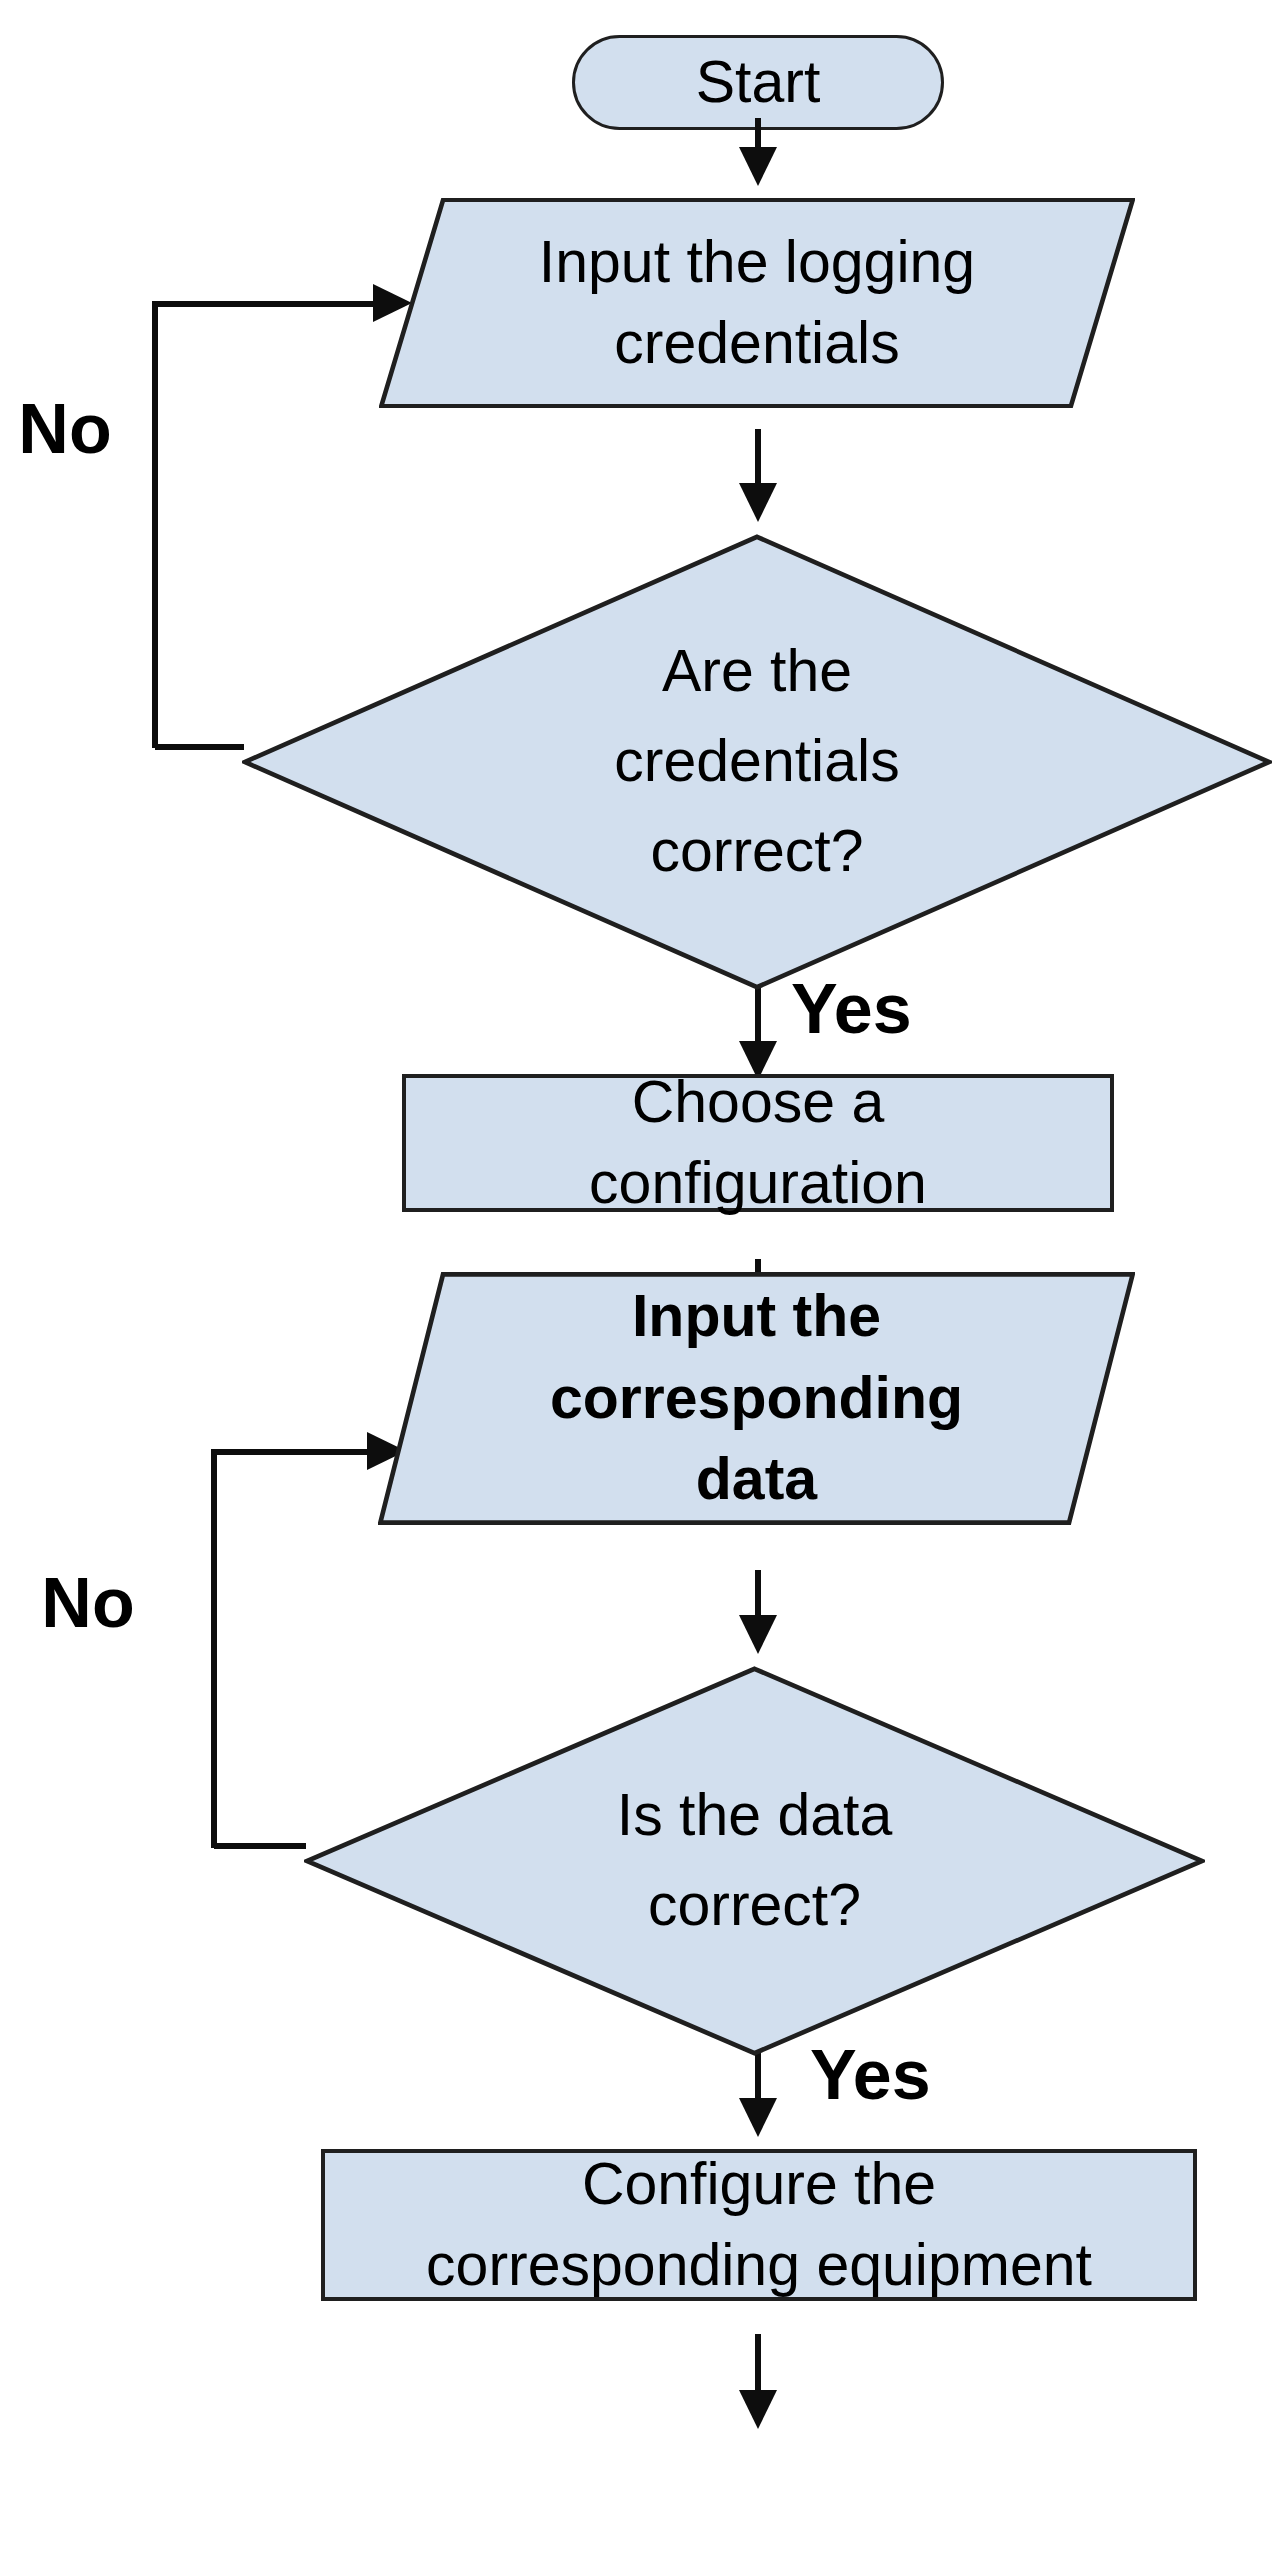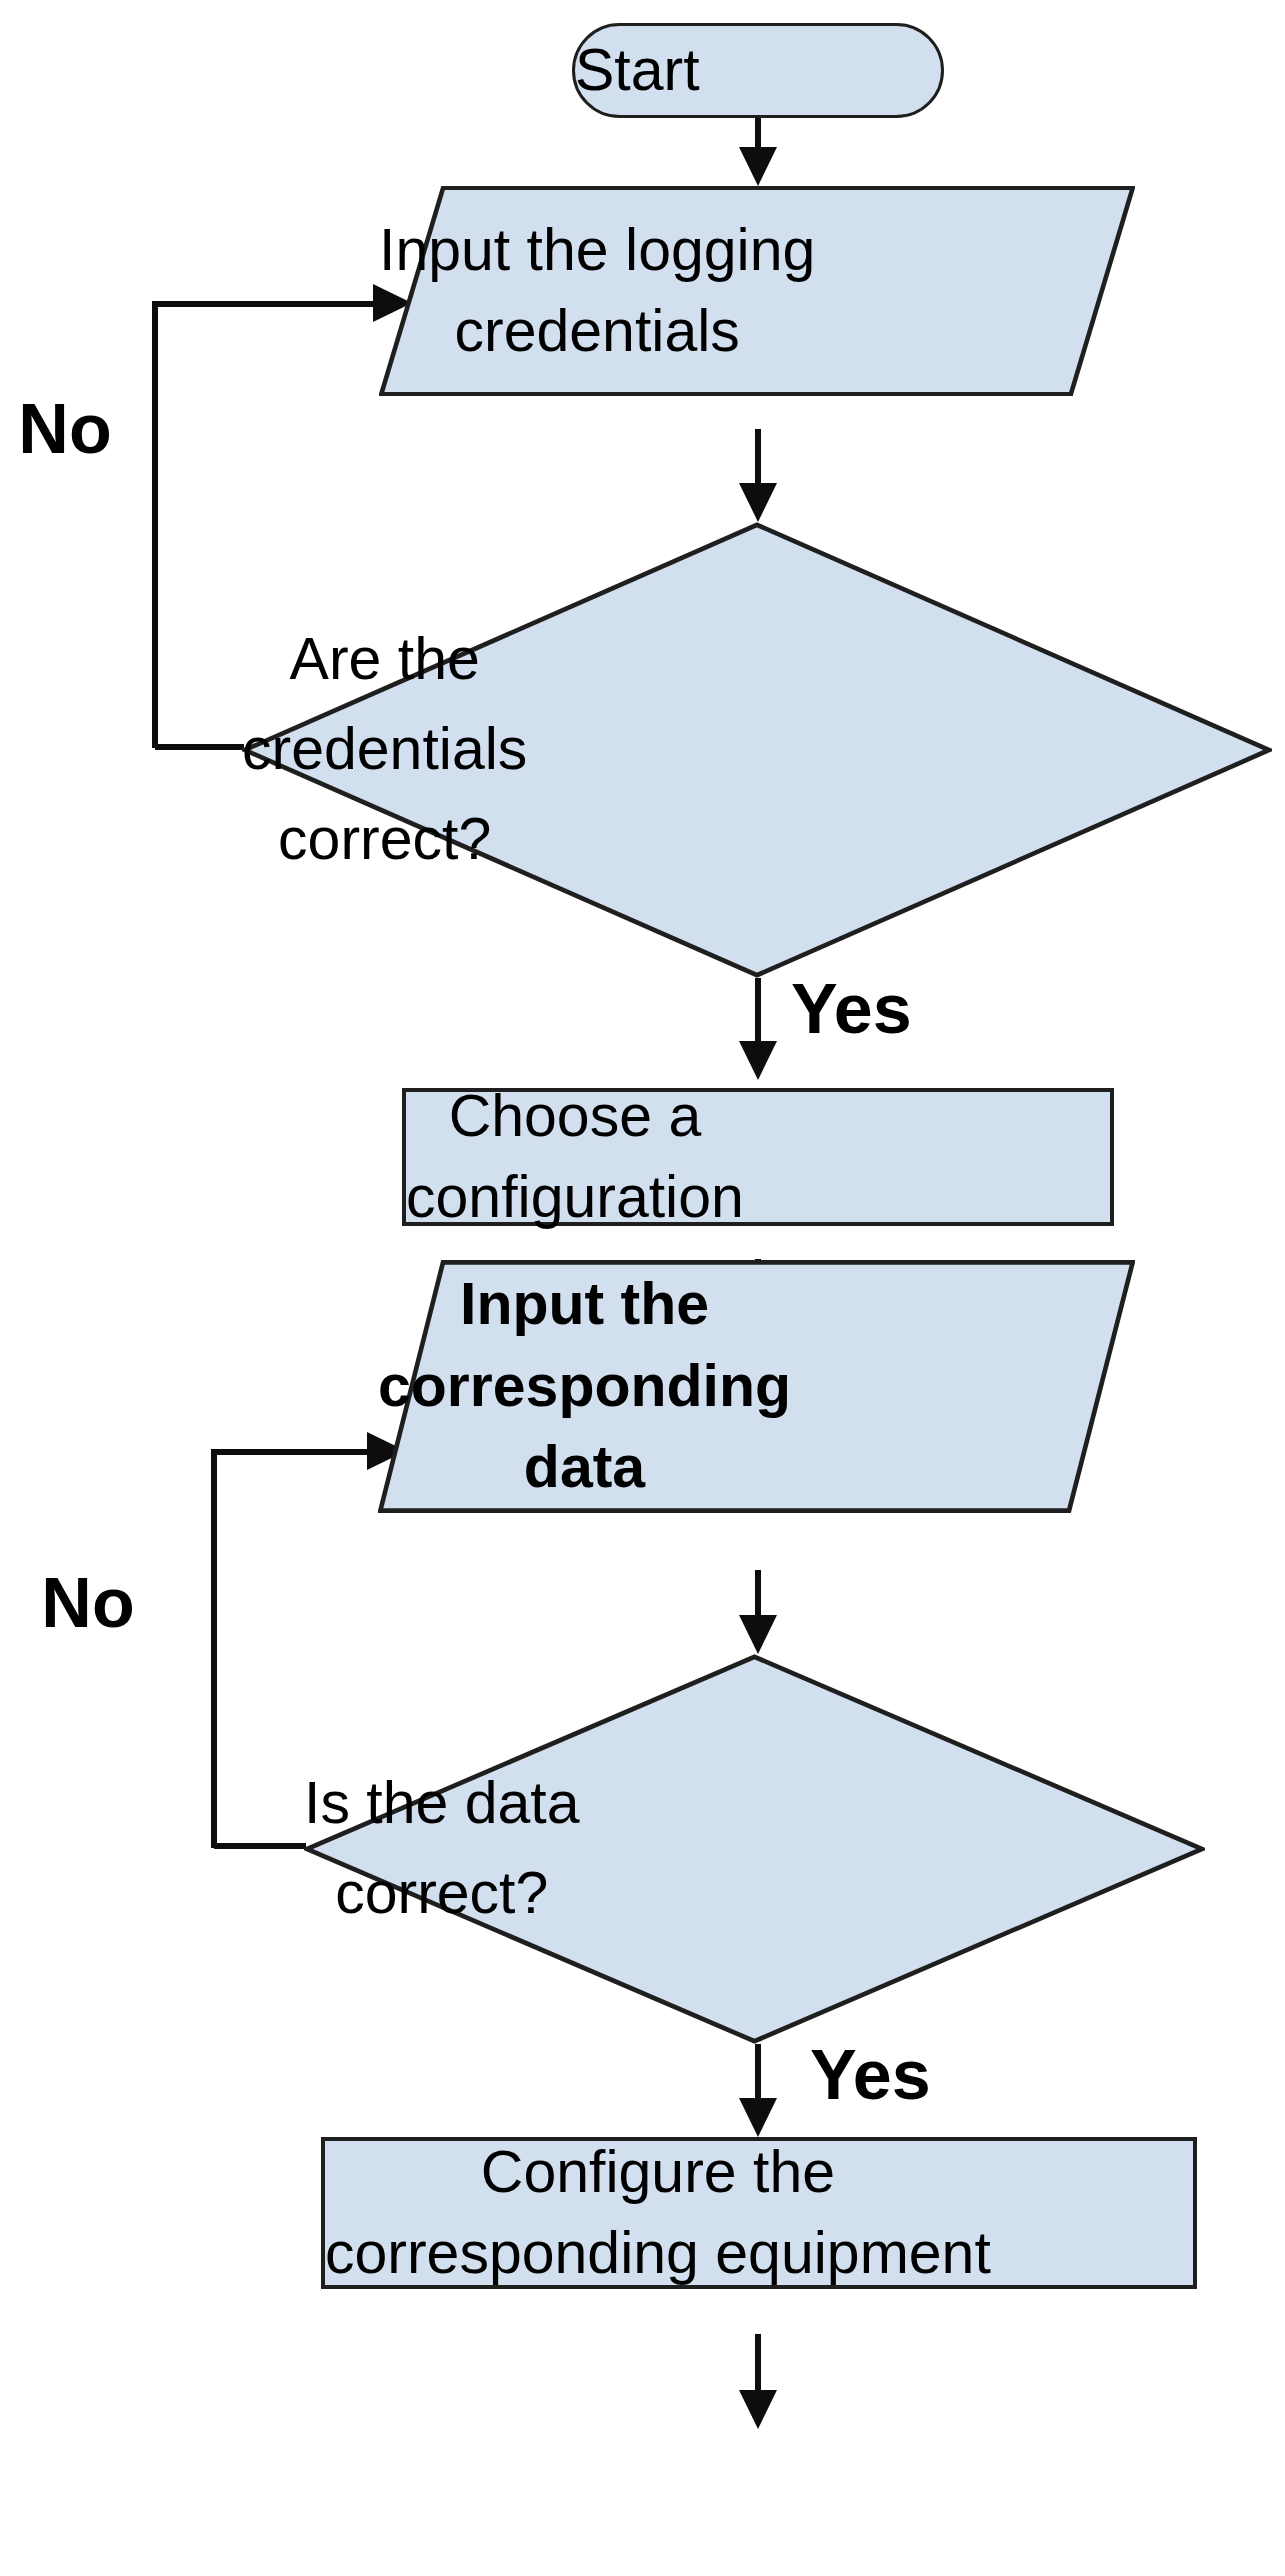--- a/index.html
+++ b/index.html
@@ -5,21 +5,21 @@
   html, body { margin: 0; padding: 0; }
   body { font-family: "Liberation Sans", sans-serif; }
   .canvas {
     position: relative;
     width: 1286px;
     height: 2576px;
     background: var(--background, #ffffff);
     overflow: hidden;
     color: var(--text-color, #000);
   }
-  .node { position: absolute; display: flex; align-items: center; justify-content: flex-start; }
+  .node { position: absolute; display: flex; align-items: center; justify-content: center; margin-top: 12px; }
   .node-label {
     position: relative;
     z-index: 2;
     white-space: pre-line;
     text-align: center;
     font-size: 59px;
     line-height: 1.38;
     color: var(--text-color, #000);
   }
   .terminator {
@@ -93,21 +93,21 @@
   <div class="h-line" style="left:155px; top:744px; width:89px;"></div>
   <div class="v-line" style="left:152px; top:301px; height:447px;"></div>
   <div class="h-line" style="left:155px; top:301px; width:221px;"></div>
   <div class="head-right" style="left:373px; top:284px;"></div>
   <div class="edge-label" style="left:0px; top:394px; width:130px; text-align:center;">No</div>
 
   <div class="v-line" style="left:755px; top:978px; height:67px;"></div>
   <div class="head-down" style="left:739px; top:1041px;"></div>
   <div class="edge-label" style="left:791px; top:974px; width:186px; text-align:left;">Yes</div>
 
-  <div class="node process" style="left:402px; top:1088px; width:712px; height:138px;">
+  <div class="node process" style="left:402px; top:1062px; width:712px; height:138px;">
     <span class="node-label">Choose a
 configuration</span>
   </div>
 
   <div class="v-line" style="left:755px; top:1259px; height:26px;"></div>
   <div class="head-down" style="left:739px; top:1278px;"></div>
 
   <div class="node io" style="left:378px; top:1260px; width:757px; height:253px;font-weight:bold;">
     <svg class="shape-svg" viewBox="0 0 815 272" preserveAspectRatio="none">
       <polygon points="70,2.5 812.5,2.5 744,269.5 2.5,269.5"></polygon>

